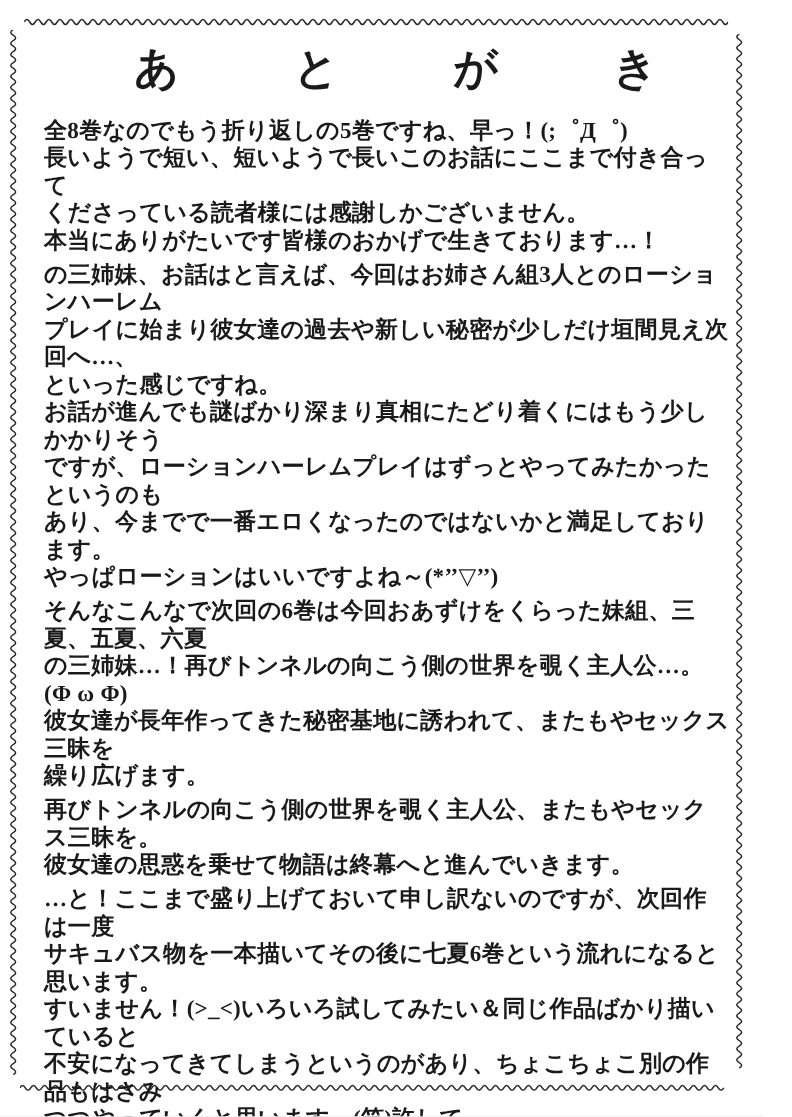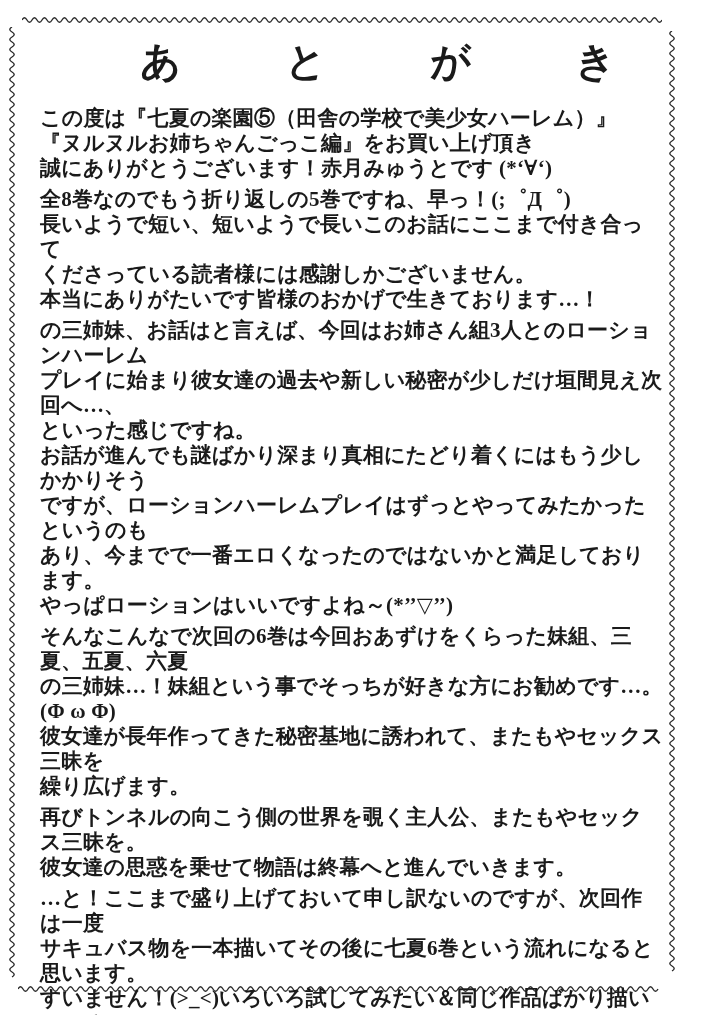--- a/index.html
+++ b/index.html
@@ -12,21 +12,21 @@
     color:#1a1a1a;
   }
   .wave{position:absolute;display:block;}
   .wave.top{left:22px;top:16px;}
   .wave.bottom{left:18px;top:985px;}
   .wave.left{left:8px;top:27px;}
   .wave.right{left:668px;top:31px;}
   .title{
     position:absolute;
     top:34px;left:0;width:100%;
-    text-align:right;
+    text-align:center;
     font-size:40px;
     font-weight:bold;
     letter-spacing:2.6em;
     text-indent:2.6em;
     white-space:nowrap;
   }
   .content{
     position:absolute;
     left:40px;top:106px;width:624px;
   }
@@ -53,36 +53,33 @@
   <svg class="wave left" width="8" height="953" viewBox="0 0 8 953">
       <path d="M4 0 q-4.4 2.5 0 5 q4.4 2.5 0 5 q-4.4 2.5 0 5 q4.4 2.5 0 5 q-4.4 2.5 0 5 q4.4 2.5 0 5 q-4.4 2.5 0 5 q4.4 2.5 0 5 q-4.4 2.5 0 5 q4.4 2.5 0 5 q-4.4 2.5 0 5 q4.4 2.5 0 5 q-4.4 2.5 0 5 q4.4 2.5 0 5 q-4.4 2.5 0 5 q4.4 2.5 0 5 q-4.4 2.5 0 5 q4.4 2.5 0 5 q-4.4 2.5 0 5 q4.4 2.5 0 5 q-4.4 2.5 0 5 q4.4 2.5 0 5 q-4.4 2.5 0 5 q4.4 2.5 0 5 q-4.4 2.5 0 5 q4.4 2.5 0 5 q-4.4 2.5 0 5 q4.4 2.5 0 5 q-4.4 2.5 0 5 q4.4 2.5 0 5 q-4.4 2.5 0 5 q4.4 2.5 0 5 q-4.4 2.5 0 5 q4.4 2.5 0 5 q-4.4 2.5 0 5 q4.4 2.5 0 5 q-4.4 2.5 0 5 q4.4 2.5 0 5 q-4.4 2.5 0 5 q4.4 2.5 0 5 q-4.4 2.5 0 5 q4.4 2.5 0 5 q-4.4 2.5 0 5 q4.4 2.5 0 5 q-4.4 2.5 0 5 q4.4 2.5 0 5 q-4.4 2.5 0 5 q4.4 2.5 0 5 q-4.4 2.5 0 5 q4.4 2.5 0 5 q-4.4 2.5 0 5 q4.4 2.5 0 5 q-4.4 2.5 0 5 q4.4 2.5 0 5 q-4.4 2.5 0 5 q4.4 2.5 0 5 q-4.4 2.5 0 5 q4.4 2.5 0 5 q-4.4 2.5 0 5 q4.4 2.5 0 5 q-4.4 2.5 0 5 q4.4 2.5 0 5 q-4.4 2.5 0 5 q4.4 2.5 0 5 q-4.4 2.5 0 5 q4.4 2.5 0 5 q-4.4 2.5 0 5 q4.4 2.5 0 5 q-4.4 2.5 0 5 q4.4 2.5 0 5 q-4.4 2.5 0 5 q4.4 2.5 0 5 q-4.4 2.5 0 5 q4.4 2.5 0 5 q-4.4 2.5 0 5 q4.4 2.5 0 5 q-4.4 2.5 0 5 q4.4 2.5 0 5 q-4.4 2.5 0 5 q4.4 2.5 0 5 q-4.4 2.5 0 5 q4.4 2.5 0 5 q-4.4 2.5 0 5 q4.4 2.5 0 5 q-4.4 2.5 0 5 q4.4 2.5 0 5 q-4.4 2.5 0 5 q4.4 2.5 0 5 q-4.4 2.5 0 5 q4.4 2.5 0 5 q-4.4 2.5 0 5 q4.4 2.5 0 5 q-4.4 2.5 0 5 q4.4 2.5 0 5 q-4.4 2.5 0 5 q4.4 2.5 0 5 q-4.4 2.5 0 5 q4.4 2.5 0 5 q-4.4 2.5 0 5 q4.4 2.5 0 5 q-4.4 2.5 0 5 q4.4 2.5 0 5 q-4.4 2.5 0 5 q4.4 2.5 0 5 q-4.4 2.5 0 5 q4.4 2.5 0 5 q-4.4 2.5 0 5 q4.4 2.5 0 5 q-4.4 2.5 0 5 q4.4 2.5 0 5 q-4.4 2.5 0 5 q4.4 2.5 0 5 q-4.4 2.5 0 5 q4.4 2.5 0 5 q-4.4 2.5 0 5 q4.4 2.5 0 5 q-4.4 2.5 0 5 q4.4 2.5 0 5 q-4.4 2.5 0 5 q4.4 2.5 0 5 q-4.4 2.5 0 5 q4.4 2.5 0 5 q-4.4 2.5 0 5 q4.4 2.5 0 5 q-4.4 2.5 0 5 q4.4 2.5 0 5 q-4.4 2.5 0 5 q4.4 2.5 0 5 q-4.4 2.5 0 5 q4.4 2.5 0 5 q-4.4 2.5 0 5 q4.4 2.5 0 5 q-4.4 2.5 0 5 q4.4 2.5 0 5 q-4.4 2.5 0 5 q4.4 2.5 0 5 q-4.4 2.5 0 5 q4.4 2.5 0 5 q-4.4 2.5 0 5 q4.4 2.5 0 5 q-4.4 2.5 0 5 q4.4 2.5 0 5 q-4.4 2.5 0 5 q4.4 2.5 0 5 q-4.4 2.5 0 5 q4.4 2.5 0 5 q-4.4 2.5 0 5 q4.4 2.5 0 5 q-4.4 2.5 0 5 q4.4 2.5 0 5 q-4.4 2.5 0 5 q4.4 2.5 0 5 q-4.4 2.5 0 5 q4.4 2.5 0 5 q-4.4 2.5 0 5 q4.4 2.5 0 5 q-4.4 2.5 0 5 q4.4 2.5 0 5 q-4.4 2.5 0 5 q4.4 2.5 0 5 q-4.4 2.5 0 5 q4.4 2.5 0 5 q-4.4 2.5 0 5 q4.4 2.5 0 5 q-4.4 2.5 0 5 q4.4 2.5 0 5 q-4.4 2.5 0 5 q4.4 2.5 0 5 q-4.4 2.5 0 5 q4.4 2.5 0 5 q-4.4 2.5 0 5 q4.4 2.5 0 5 q-4.4 2.5 0 5 q4.4 2.5 0 5 q-4.4 2.5 0 5 q4.4 2.5 0 5 q-4.4 2.5 0 5 q4.4 2.5 0 5 q-4.4 2.5 0 5 q4.4 2.5 0 5 q-4.4 2.5 0 5 q4.4 2.5 0 5 q-4.4 2.5 0 5 q4.4 2.5 0 5 q-4.4 2.5 0 5 q4.4 2.5 0 5 q-4.4 2.5 0 5 q4.4 2.5 0 5 q-4.4 2.5 0 5 q4.4 2.5 0 5" fill="none" stroke="#2b2b2b" stroke-width="1.4"></path>
     </svg>
   <svg class="wave right" width="8" height="946" viewBox="0 0 8 946">
       <path d="M4 0 q-4.4 2.5 0 5 q4.4 2.5 0 5 q-4.4 2.5 0 5 q4.4 2.5 0 5 q-4.4 2.5 0 5 q4.4 2.5 0 5 q-4.4 2.5 0 5 q4.4 2.5 0 5 q-4.4 2.5 0 5 q4.4 2.5 0 5 q-4.4 2.5 0 5 q4.4 2.5 0 5 q-4.4 2.5 0 5 q4.4 2.5 0 5 q-4.4 2.5 0 5 q4.4 2.5 0 5 q-4.4 2.5 0 5 q4.4 2.5 0 5 q-4.4 2.5 0 5 q4.4 2.5 0 5 q-4.4 2.5 0 5 q4.4 2.5 0 5 q-4.4 2.5 0 5 q4.4 2.5 0 5 q-4.4 2.5 0 5 q4.4 2.5 0 5 q-4.4 2.5 0 5 q4.4 2.5 0 5 q-4.4 2.5 0 5 q4.4 2.5 0 5 q-4.4 2.5 0 5 q4.4 2.5 0 5 q-4.4 2.5 0 5 q4.4 2.5 0 5 q-4.4 2.5 0 5 q4.4 2.5 0 5 q-4.4 2.5 0 5 q4.4 2.5 0 5 q-4.4 2.5 0 5 q4.4 2.5 0 5 q-4.4 2.5 0 5 q4.4 2.5 0 5 q-4.4 2.5 0 5 q4.4 2.5 0 5 q-4.4 2.5 0 5 q4.4 2.5 0 5 q-4.4 2.5 0 5 q4.4 2.5 0 5 q-4.4 2.5 0 5 q4.4 2.5 0 5 q-4.4 2.5 0 5 q4.4 2.5 0 5 q-4.4 2.5 0 5 q4.4 2.5 0 5 q-4.4 2.5 0 5 q4.4 2.5 0 5 q-4.4 2.5 0 5 q4.4 2.5 0 5 q-4.4 2.5 0 5 q4.4 2.5 0 5 q-4.4 2.5 0 5 q4.4 2.5 0 5 q-4.4 2.5 0 5 q4.4 2.5 0 5 q-4.4 2.5 0 5 q4.4 2.5 0 5 q-4.4 2.5 0 5 q4.4 2.5 0 5 q-4.4 2.5 0 5 q4.4 2.5 0 5 q-4.4 2.5 0 5 q4.4 2.5 0 5 q-4.4 2.5 0 5 q4.4 2.5 0 5 q-4.4 2.5 0 5 q4.4 2.5 0 5 q-4.4 2.5 0 5 q4.4 2.5 0 5 q-4.4 2.5 0 5 q4.4 2.5 0 5 q-4.4 2.5 0 5 q4.4 2.5 0 5 q-4.4 2.5 0 5 q4.4 2.5 0 5 q-4.4 2.5 0 5 q4.4 2.5 0 5 q-4.4 2.5 0 5 q4.4 2.5 0 5 q-4.4 2.5 0 5 q4.4 2.5 0 5 q-4.4 2.5 0 5 q4.4 2.5 0 5 q-4.4 2.5 0 5 q4.4 2.5 0 5 q-4.4 2.5 0 5 q4.4 2.5 0 5 q-4.4 2.5 0 5 q4.4 2.5 0 5 q-4.4 2.5 0 5 q4.4 2.5 0 5 q-4.4 2.5 0 5 q4.4 2.5 0 5 q-4.4 2.5 0 5 q4.4 2.5 0 5 q-4.4 2.5 0 5 q4.4 2.5 0 5 q-4.4 2.5 0 5 q4.4 2.5 0 5 q-4.4 2.5 0 5 q4.4 2.5 0 5 q-4.4 2.5 0 5 q4.4 2.5 0 5 q-4.4 2.5 0 5 q4.4 2.5 0 5 q-4.4 2.5 0 5 q4.4 2.5 0 5 q-4.4 2.5 0 5 q4.4 2.5 0 5 q-4.4 2.5 0 5 q4.4 2.5 0 5 q-4.4 2.5 0 5 q4.4 2.5 0 5 q-4.4 2.5 0 5 q4.4 2.5 0 5 q-4.4 2.5 0 5 q4.4 2.5 0 5 q-4.4 2.5 0 5 q4.4 2.5 0 5 q-4.4 2.5 0 5 q4.4 2.5 0 5 q-4.4 2.5 0 5 q4.4 2.5 0 5 q-4.4 2.5 0 5 q4.4 2.5 0 5 q-4.4 2.5 0 5 q4.4 2.5 0 5 q-4.4 2.5 0 5 q4.4 2.5 0 5 q-4.4 2.5 0 5 q4.4 2.5 0 5 q-4.4 2.5 0 5 q4.4 2.5 0 5 q-4.4 2.5 0 5 q4.4 2.5 0 5 q-4.4 2.5 0 5 q4.4 2.5 0 5 q-4.4 2.5 0 5 q4.4 2.5 0 5 q-4.4 2.5 0 5 q4.4 2.5 0 5 q-4.4 2.5 0 5 q4.4 2.5 0 5 q-4.4 2.5 0 5 q4.4 2.5 0 5 q-4.4 2.5 0 5 q4.4 2.5 0 5 q-4.4 2.5 0 5 q4.4 2.5 0 5 q-4.4 2.5 0 5 q4.4 2.5 0 5 q-4.4 2.5 0 5 q4.4 2.5 0 5 q-4.4 2.5 0 5 q4.4 2.5 0 5 q-4.4 2.5 0 5 q4.4 2.5 0 5 q-4.4 2.5 0 5 q4.4 2.5 0 5 q-4.4 2.5 0 5 q4.4 2.5 0 5 q-4.4 2.5 0 5 q4.4 2.5 0 5 q-4.4 2.5 0 5 q4.4 2.5 0 5 q-4.4 2.5 0 5 q4.4 2.5 0 5 q-4.4 2.5 0 5 q4.4 2.5 0 5 q-4.4 2.5 0 5 q4.4 2.5 0 5 q-4.4 2.5 0 5 q4.4 2.5 0 5 q-4.4 2.5 0 5 q4.4 2.5 0 5 q-4.4 2.5 0 5 q4.4 2.5 0 5 q-4.4 2.5 0 5 q4.4 2.5 0 5" fill="none" stroke="#2b2b2b" stroke-width="1.4"></path>
     </svg>
 
   <div class="title">あとがき</div>
 
   <div class="content">
-    <p>この度は『七夏の楽園⑤（田舎の学校で美少女ハーレム）』
-『ヌルヌルお姉ちゃんごっこ編』をお買い上げ頂き
-誠にありがとうございます！赤月みゅうとです (*‘∀‘)</p>
     <p>全8巻なのでもう折り返しの5巻ですね、早っ！(;゜Д゜)
 長いようで短い、短いようで長いこのお話にここまで付き合って
 くださっている読者様には感謝しかございません。
 本当にありがたいです皆様のおかげで生きております…！</p>
     <p>の三姉妹、お話はと言えば、今回はお姉さん組3人とのローションハーレム
 プレイに始まり彼女達の過去や新しい秘密が少しだけ垣間見え次回へ…、
 といった感じですね。
 お話が進んでも謎ばかり深まり真相にたどり着くにはもう少しかかりそう
 ですが、ローションハーレムプレイはずっとやってみたかったというのも
 あり、今までで一番エロくなったのではないかと満足しております。
 やっぱローションはいいですよね～(*’’▽’’)</p>
     <p>そんなこんなで次回の6巻は今回おあずけをくらった妹組、三夏、五夏、六夏
-の三姉妹…！妹組という事でそっちが好きな方にお勧めです…。(Φ ω Φ)
+の三姉妹…！再びトンネルの向こう側の世界を覗く主人公…。(Φ ω Φ)
 彼女達が長年作ってきた秘密基地に誘われて、またもやセックス三昧を
 繰り広げます。</p>
     <p>再びトンネルの向こう側の世界を覗く主人公、またもやセックス三昧を。
 彼女達の思惑を乗せて物語は終幕へと進んでいきます。</p>
     <p>…と！ここまで盛り上げておいて申し訳ないのですが、次回作は一度
 サキュバス物を一本描いてその後に七夏6巻という流れになると思います。
 すいません！(&gt;_&lt;)いろいろ試してみたい＆同じ作品ばかり描いていると
 不安になってきてしまうというのがあり、ちょこちょこ別の作品もはさみ
 つつやっていくと思います。(笑)許して…
 その代わりあまりお待たせしないように頑張りますっ(｀・ω・´)</p>

